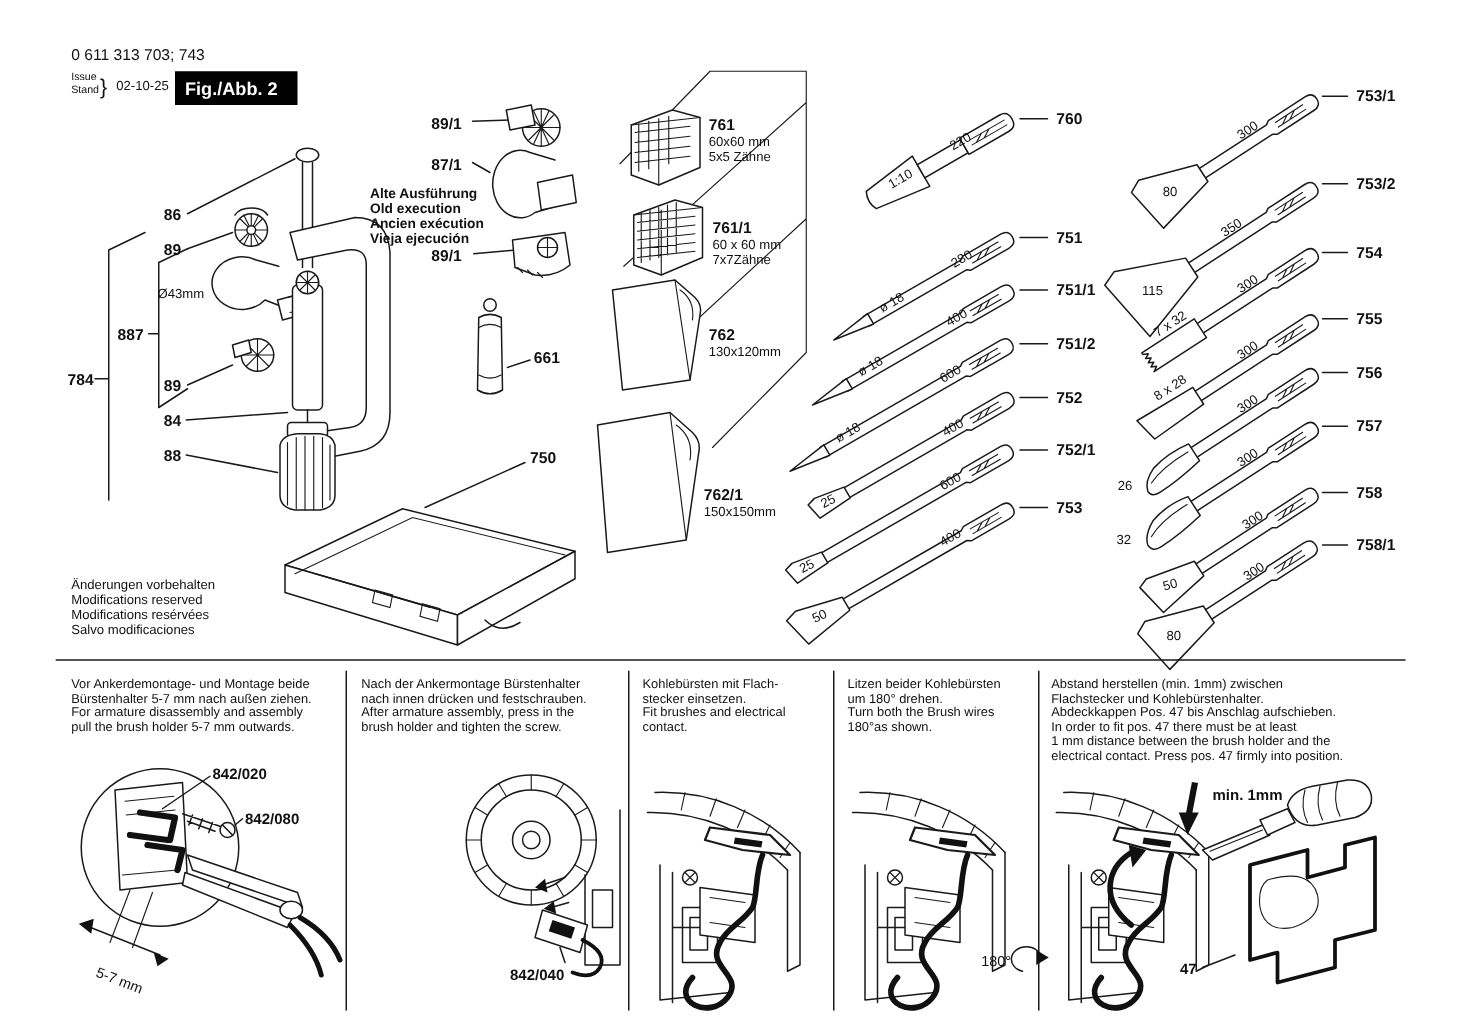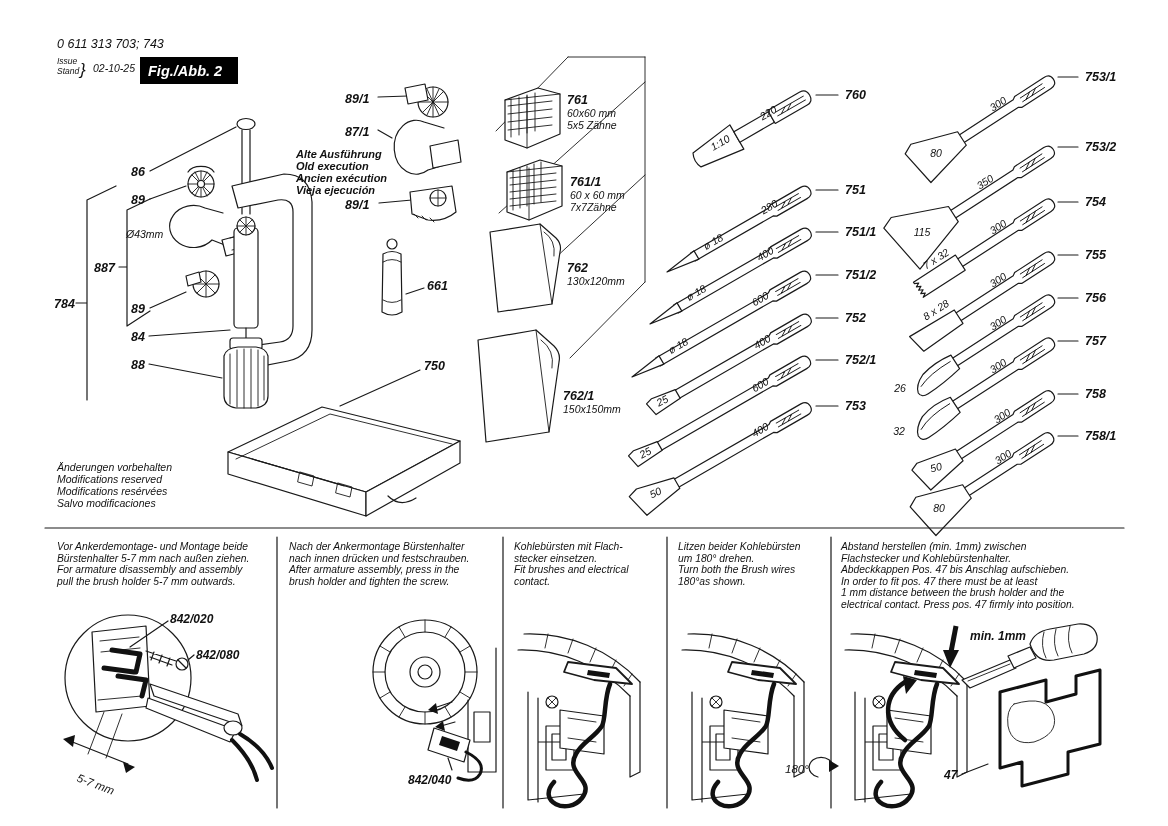--- a/index.html
+++ b/index.html
@@ -1,16 +1,16 @@
 <!DOCTYPE html>
 <html><head>
 <meta charset="utf-8">
 <style>
   html,body{margin:0;padding:0;background:#e8e8e8;}
-  .page{position:relative;width:1168px;height:826px;background:#ffffff;overflow:hidden;font-style:italic;}
+  .page{position:relative;width:1168px;height:826px;background:#ffffff;overflow:hidden;}
   svg{position:absolute;left:0;top:0;}
   svg text{font-family:"Liberation Sans","DejaVu Sans",sans-serif;fill:#111;}
   .ln{stroke:#1a1a1a;stroke-width:1.2;fill:none;stroke-linecap:round;stroke-linejoin:round;}
   .lnthin{stroke:#1a1a1a;stroke-width:0.9;fill:none;stroke-linecap:round;}
   .fw{fill:#ffffff;stroke:#1a1a1a;stroke-width:1.2;stroke-linejoin:round;}
   .fb{fill:#111;stroke:none;}
   .thick{stroke:#111;stroke-width:4.5;fill:none;stroke-linecap:round;stroke-linejoin:round;}
   .t{font-size:10.5px;}
   .pn{font-size:12.5px;font-weight:bold;}
   .dim{font-size:10.5px;}

